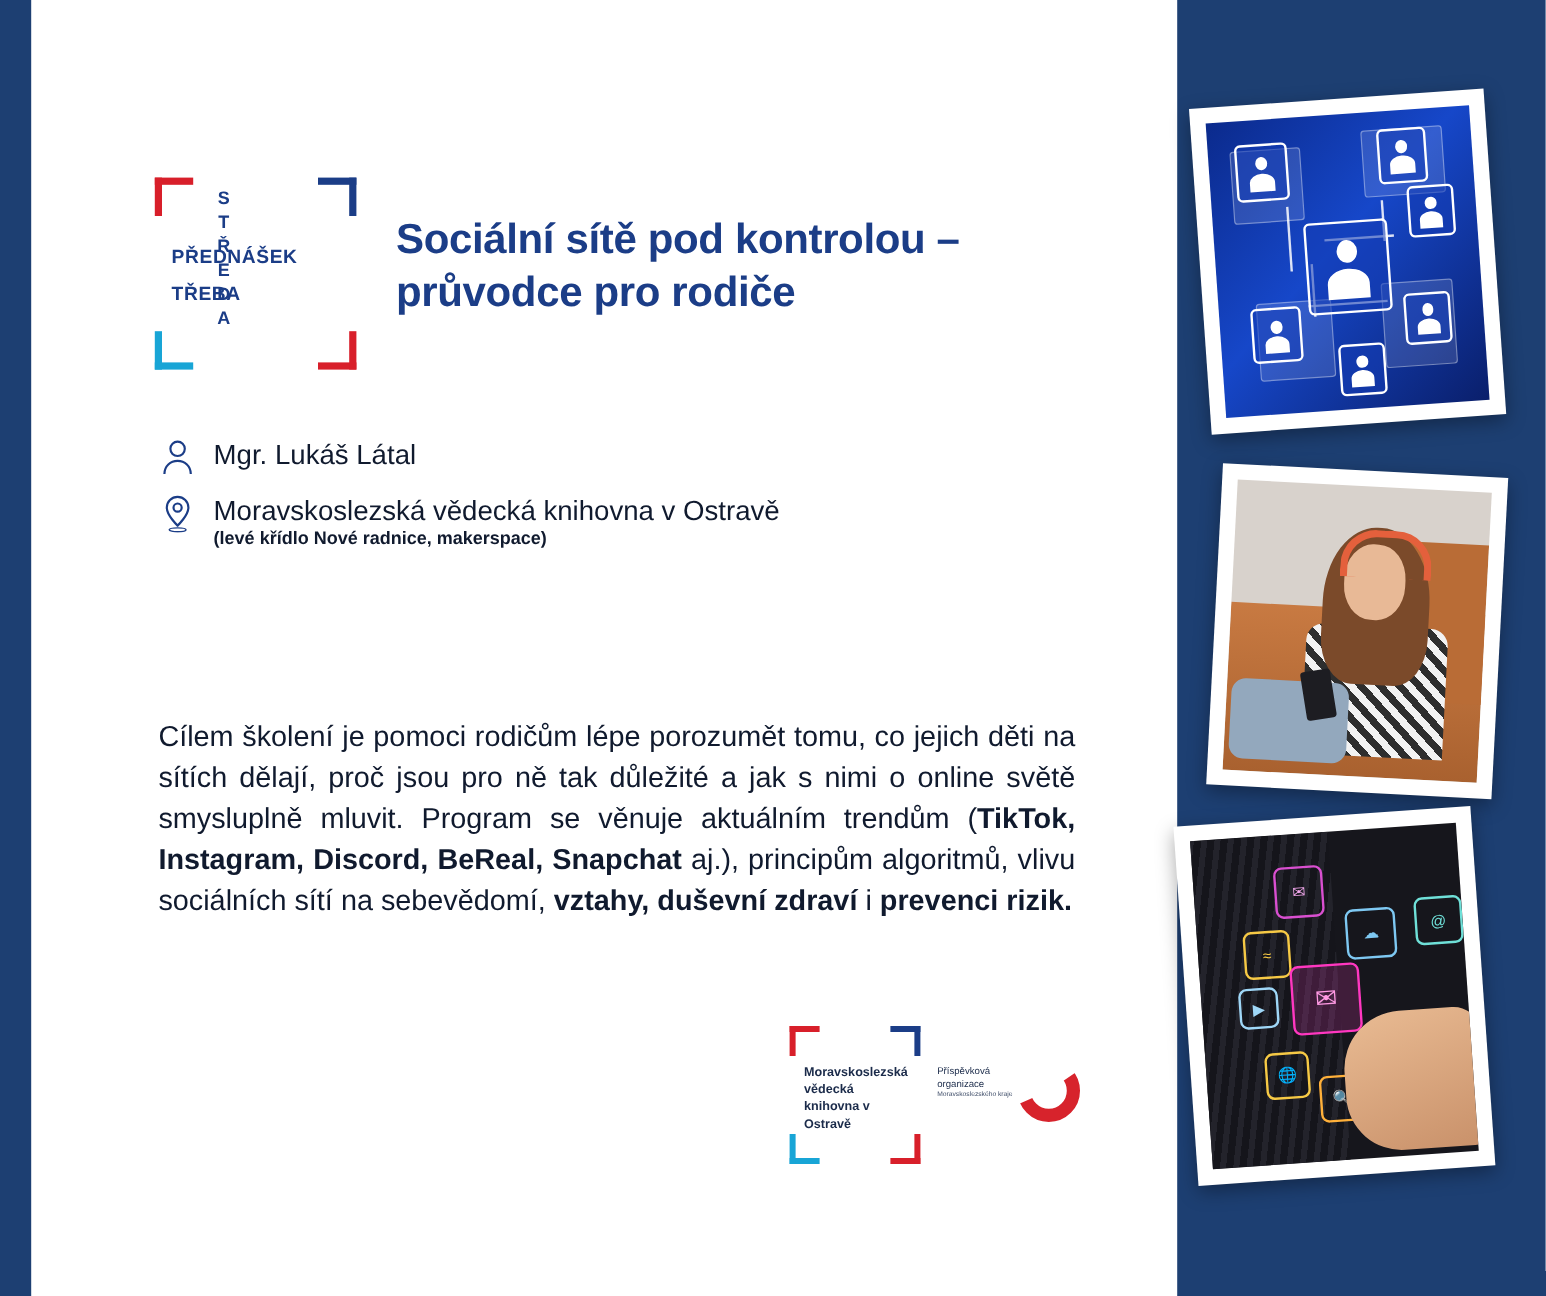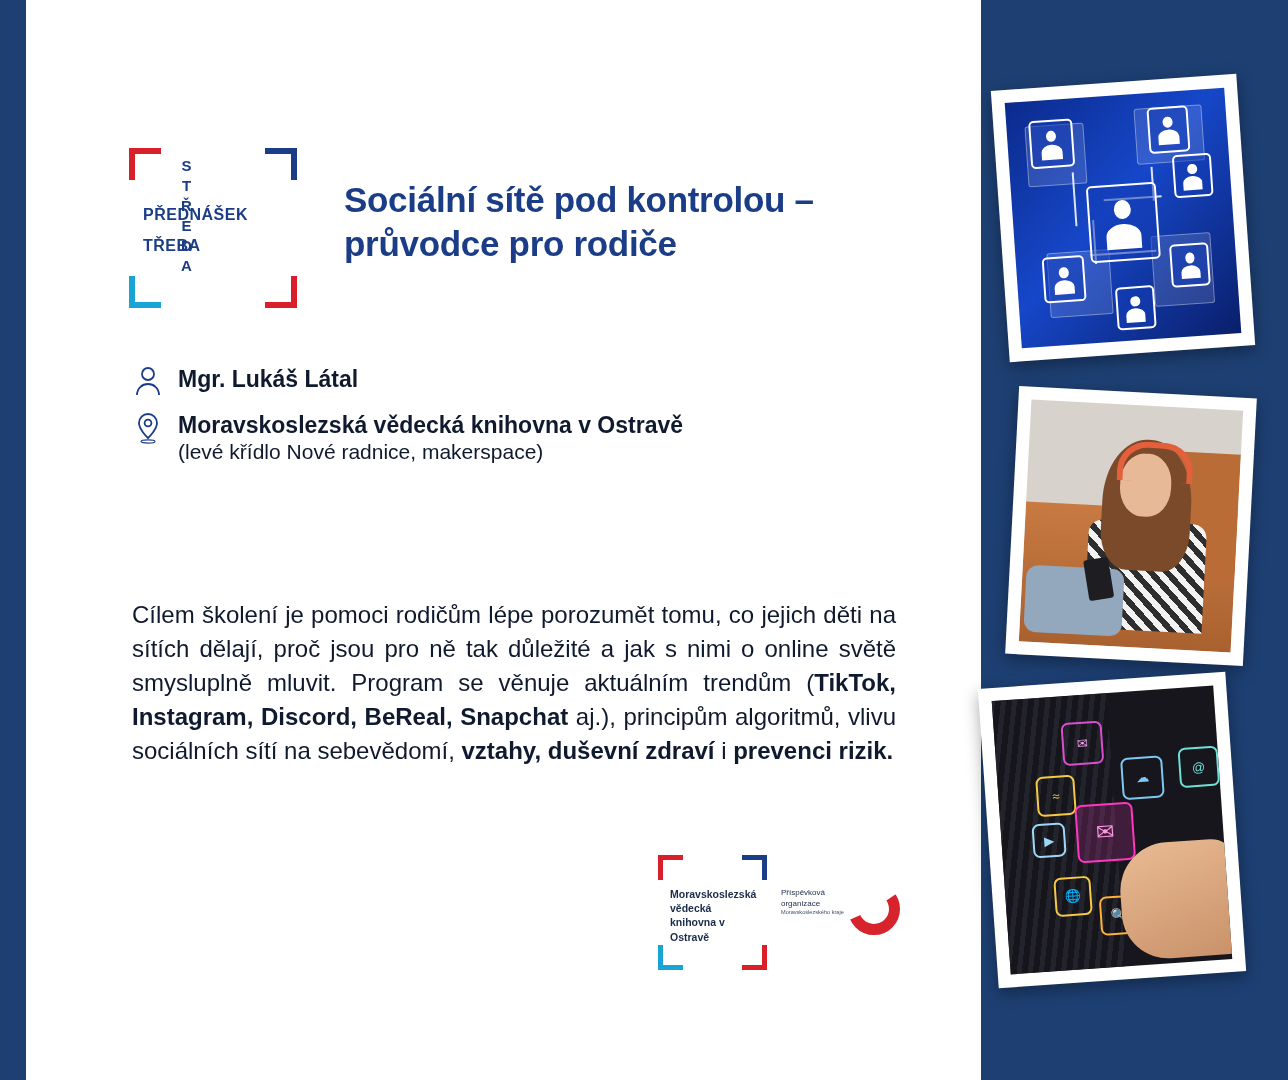--- a/index.html
+++ b/index.html
@@ -65,21 +65,21 @@
     letter-spacing: 0.5px;
     color: #1b3d87;
     white-space: nowrap;
   }
   .horiz-word.w1 { top: 58px; }
   .horiz-word.w2 { top: 89px; }
 
   
   .title {
     position: absolute;
-    left: 318px;
+    left: 304px;
     top: 178px;
     width: 600px;
     font-size: 35px;
     font-weight: 700;
     color: #1b3d87;
     line-height: 1.26;
     letter-spacing: -0.3px;
   }
 
   
@@ -100,22 +100,22 @@
     padding-top: 2px;
     color: #1b3d87;
   }
   .detail-icon svg { display: block; }
   .detail-text {
     font-size: 21px;
     color: #101a2e;
     line-height: 1.32;
   }
   .detail-text .b { font-weight: 700; }
-  .detail-text.big { font-size: 23px; font-weight: 700; }
-  .detail-sub { font-size: 21px; font-weight: 400; color: #101a2e; }
+  .detail-text.big { font-size: 23px; font-weight: 400; }
+  .detail-sub { font-size: 15px; font-weight: 700; color: #101a2e; }
 
   
   .body-text {
     position: absolute;
     left: 106px;
     top: 598px;
     width: 764px;
     font-size: 24px;
     line-height: 1.42;
     color: #101a2e;

